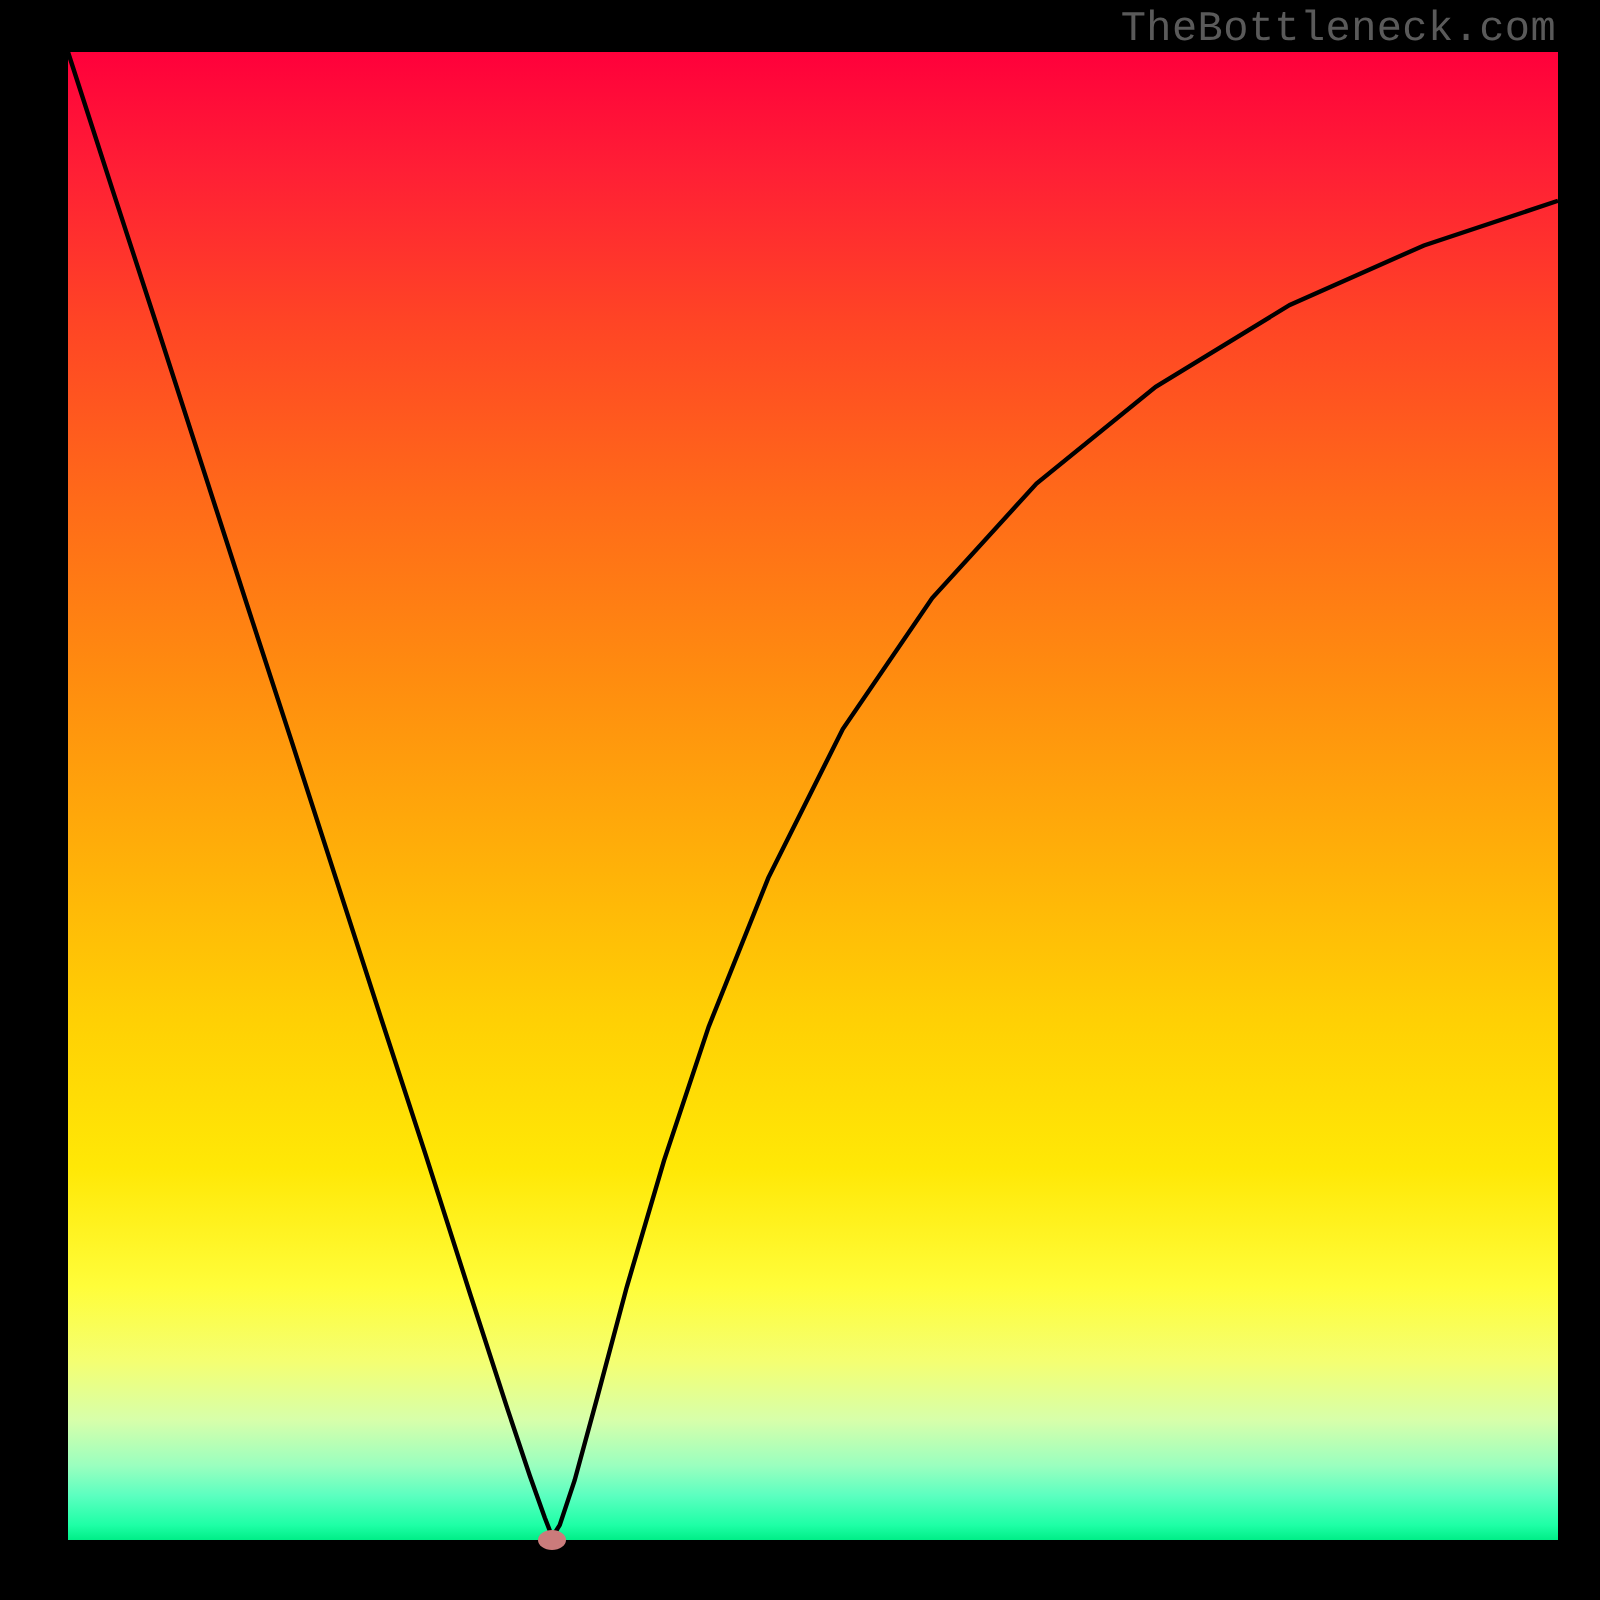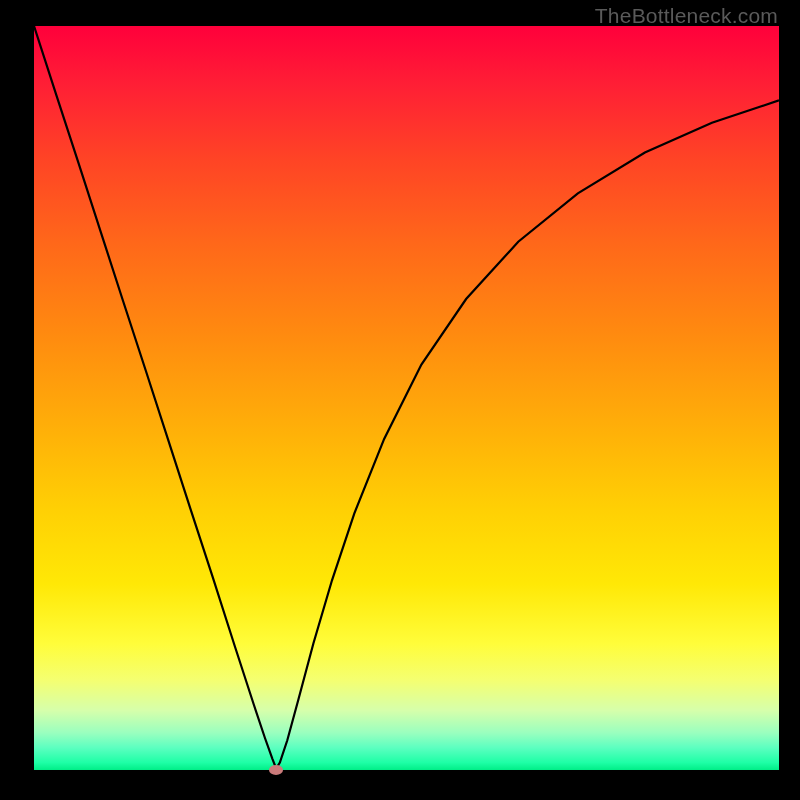--- a/index.html
+++ b/index.html
@@ -8,20 +8,21 @@
     width: 800px;
     height: 800px;
     background: #000;
     overflow: hidden;
     font-family: Arial, Helvetica, sans-serif;
   }
   .container {
     position: relative;
     width: 800px;
     height: 664px;
+    font-family: Liberation Mono, monospace;
   }
   .watermark {
     position: absolute;
     top: 4px;
     right: 22px;
     color: #5a5a5a;
     font-size: 21px;
     font-weight: 500;
     z-index: 5;
     letter-spacing: 0.2px;

